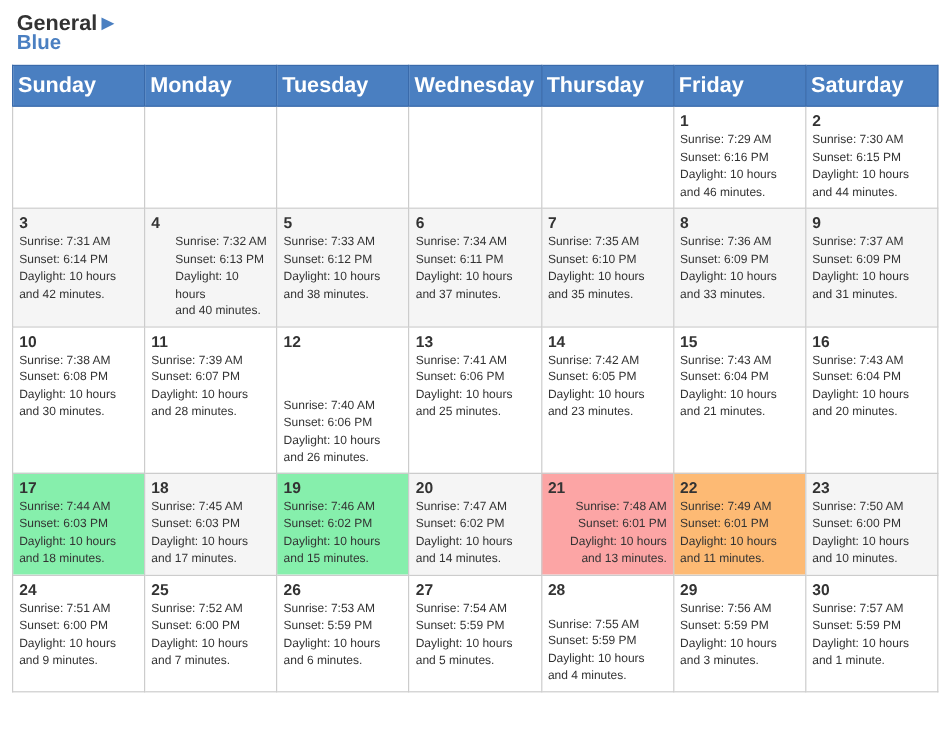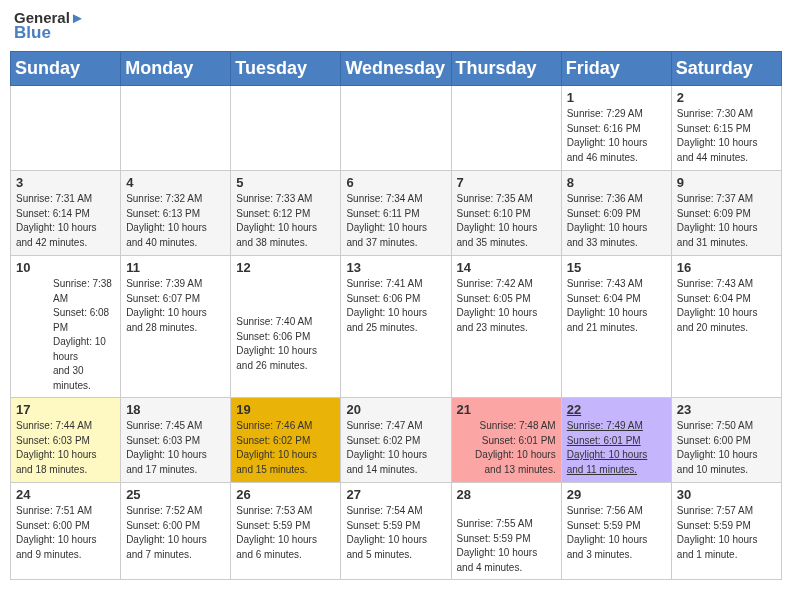--- a/index.html
+++ b/index.html
@@ -75,21 +75,21 @@
       line-height: 1.45;
       color: #333;
     }
   </style>
 </head>
 <body>
 
 <div class="header">
   <div class="logo">
     <div style="display:flex;align-items:center;gap:2px;">
-      <div style="font-size:15px;font-weight:bold;color:#333;line-height:1;">
+      <div style="font-size:18px;font-weight:bold;color:#333;line-height:1;">
         <span style="color:#333;">General</span><span style="color:#4a7fc1;">►</span>
       </div>
     </div>
     <div style="font-size:17px;font-weight:bold;color:#4a7fc1;margin-top:-2px;">Blue</div>
   </div>
   <div class="title-block">
     <div class="month-title"></div>
     <div class="location"></div>
   </div>
 </div>
@@ -131,21 +131,21 @@
       <tr style="background: rgb(245, 245, 245);">
         <td style="background: rgb(245, 245, 245);">
           <span class="day-num">3</span>
           <div class="day-info" style="white-space: pre-line;">Sunrise: 7:31 AM
 Sunset: 6:14 PM
 Daylight: 10 hours
 and 42 minutes.</div>
         </td>
         <td style="background: rgb(245, 245, 245);">
           <span class="day-num">4</span>
-          <div class="day-info" style="white-space: pre-line;">Sunrise: 7:32 AM
+          <div class="day-info" style="white-space: pre-line; margin-left: 20px;">Sunrise: 7:32 AM
 Sunset: 6:13 PM
 Daylight: 10 hours
 and 40 minutes.</div>
         </td>
         <td style="background: rgb(245, 245, 245);">
           <span class="day-num">5</span>
           <div class="day-info" style="white-space: pre-line;">Sunrise: 7:33 AM
 Sunset: 6:12 PM
 Daylight: 10 hours
 and 38 minutes.</div>
@@ -175,21 +175,21 @@
           <span class="day-num">9</span>
           <div class="day-info" style="white-space: pre-line;">Sunrise: 7:37 AM
 Sunset: 6:09 PM
 Daylight: 10 hours
 and 31 minutes.</div>
         </td>
       </tr>
       <tr style="background: rgb(255, 255, 255);">
         <td>
           <span class="day-num">10</span>
-          <div class="day-info" style="white-space: pre-line; margin-left: 37px;">Sunrise: 7:38 AM
+          <div class="day-info" style="white-space: pre-line;">Sunrise: 7:38 AM
 Sunset: 6:08 PM
 Daylight: 10 hours
 and 30 minutes.</div>
         </td>
         <td>
           <span class="day-num">11</span>
           <div class="day-info" style="white-space: pre-line;">Sunrise: 7:39 AM
 Sunset: 6:07 PM
 Daylight: 10 hours
 and 28 minutes.</div>
@@ -224,56 +224,56 @@
         </td>
         <td>
           <span class="day-num">16</span>
           <div class="day-info" style="white-space: pre-line;">Sunrise: 7:43 AM
 Sunset: 6:04 PM
 Daylight: 10 hours
 and 20 minutes.</div>
         </td>
       </tr>
       <tr style="background: rgb(245, 245, 245);">
-        <td style="background: #fef9c3;">
+        <td style="background: #86efac;">
           <span class="day-num">17</span>
           <div class="day-info" style="white-space: pre-line;">Sunrise: 7:44 AM
 Sunset: 6:03 PM
 Daylight: 10 hours
 and 18 minutes.</div>
         </td>
         <td style="background: rgb(245, 245, 245);">
           <span class="day-num">18</span>
           <div class="day-info" style="white-space: pre-line;">Sunrise: 7:45 AM
 Sunset: 6:03 PM
 Daylight: 10 hours
 and 17 minutes.</div>
         </td>
-        <td style="background: #eab308;">
+        <td style="background: #86efac;">
           <span class="day-num">19</span>
           <div class="day-info" style="white-space: pre-line;">Sunrise: 7:46 AM
 Sunset: 6:02 PM
 Daylight: 10 hours
 and 15 minutes.</div>
         </td>
         <td style="background: rgb(245, 245, 245);">
           <span class="day-num">20</span>
           <div class="day-info" style="white-space: pre-line;">Sunrise: 7:47 AM
 Sunset: 6:02 PM
 Daylight: 10 hours
 and 14 minutes.</div>
         </td>
         <td style="background: #fca5a5;">
           <span class="day-num">21</span>
           <div class="day-info" style="white-space: pre-line; text-align: right;">Sunrise: 7:48 AM
 Sunset: 6:01 PM
 Daylight: 10 hours
 and 13 minutes.</div>
         </td>
-        <td style="background: #c4b5fd; text-decoration: underline;">
+        <td style="background: #fdba74;">
           <span class="day-num">22</span>
           <div class="day-info" style="white-space: pre-line;">Sunrise: 7:49 AM
 Sunset: 6:01 PM
 Daylight: 10 hours
 and 11 minutes.</div>
         </td>
         <td style="background: rgb(245, 245, 245);">
           <span class="day-num">23</span>
           <div class="day-info" style="white-space: pre-line;">Sunrise: 7:50 AM
 Sunset: 6:00 PM

